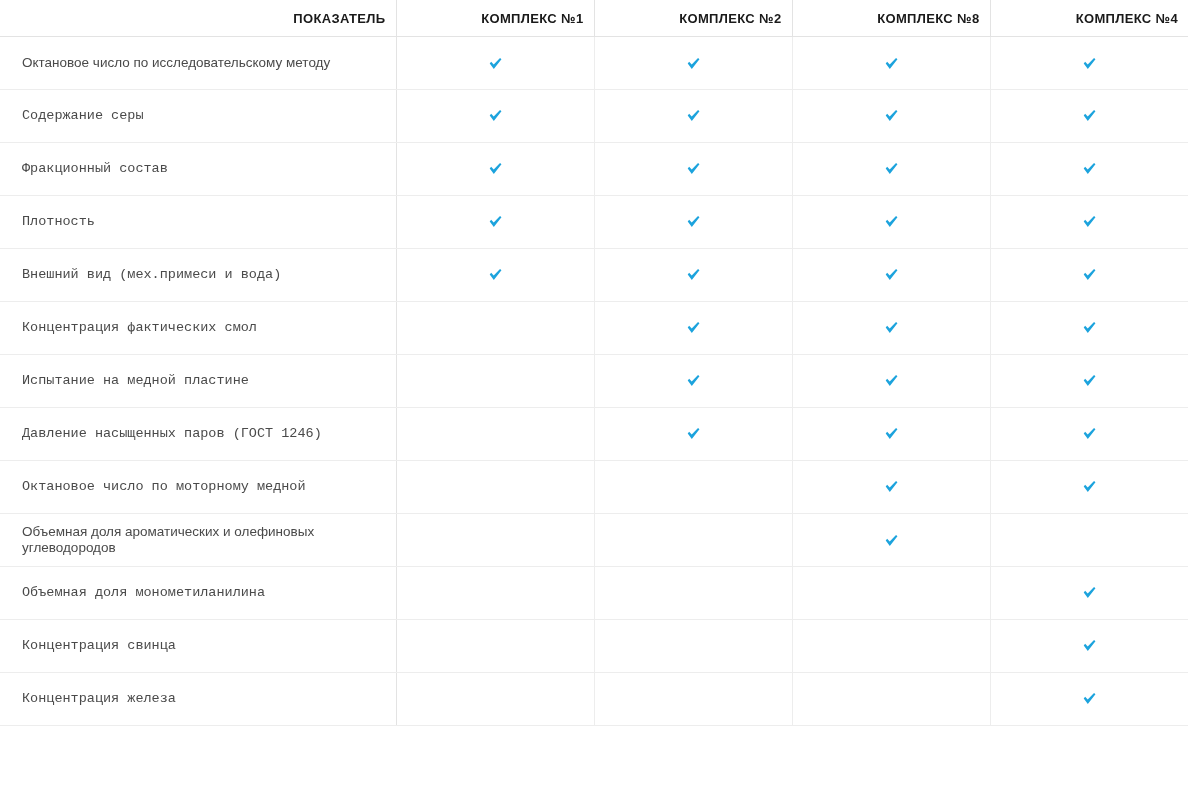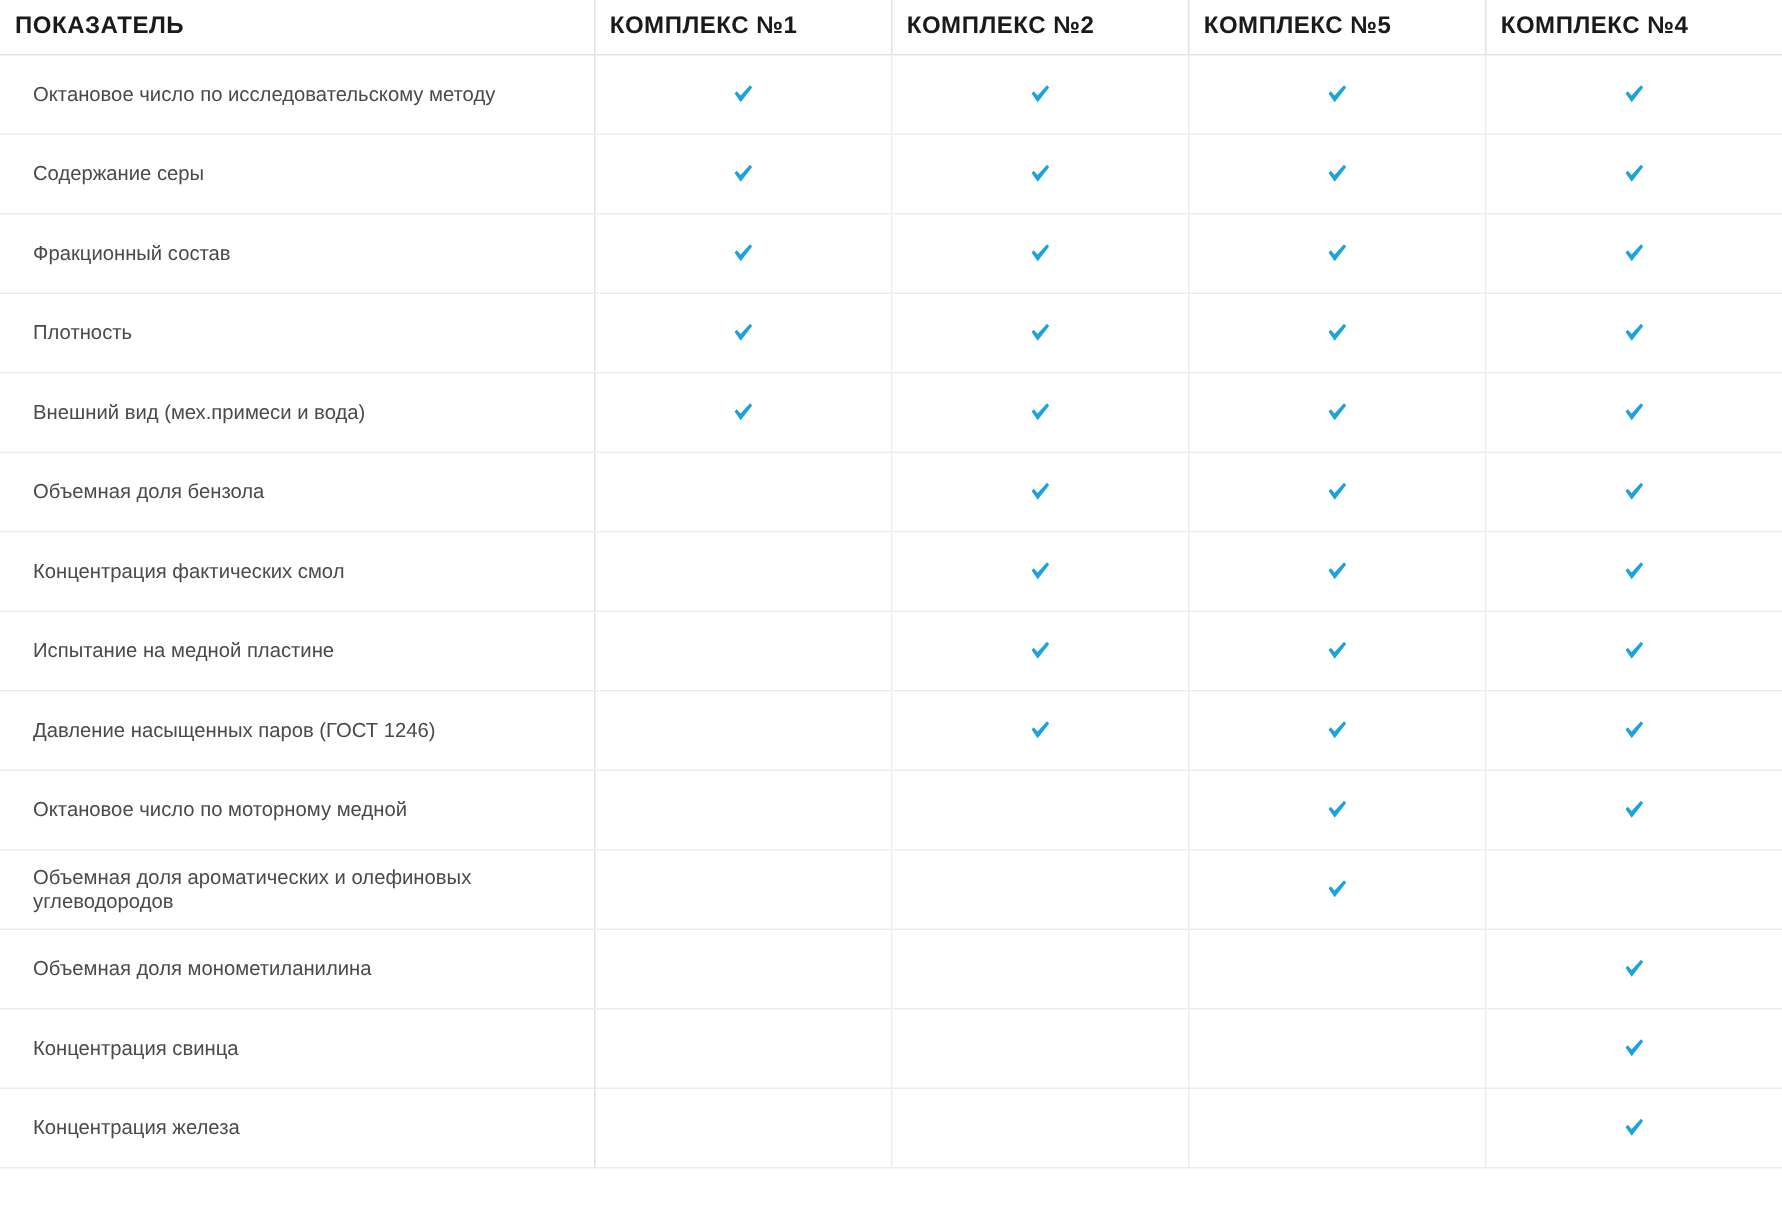--- a/index.html
+++ b/index.html
@@ -24,25 +24,25 @@
   }
 
   
   col.c-label { width: 396px; }
   col.c-pkg   { width: 198px; }
 
   
   thead th {
     height: 36px;
     padding: 0 10px;
-    font-size: 16px;
+    font-size: 13px;
     font-weight: bold;
     letter-spacing: 0.35px;
     color: #1a1a1a;
-    text-align: left;
+    text-align: right;
     vertical-align: middle;
     border-bottom: 1px solid #e3e3e3;
     border-right: 1px solid #e3e3e3;
     background: #ffffff;
     white-space: nowrap;
   }
   thead th:last-child { border-right: none; }
   thead th.h-label { border-right: 1px solid #e3e3e3; }
 
   
@@ -61,21 +61,21 @@
     font-size: 13.5px;
     line-height: 1.32;
     color: #4a4a4a;
     text-align: left;
     border-right: 1px solid #e3e3e3;
   }
   td.mark-cell {
     text-align: center;
   }
 
-  tr.row-1line td { height: 40px; }
+  tr.row-1line td { height: 40px; font-family: Liberation Mono, monospace; }
   tr.row-2line td { height: 40px; }
   tr.row-2line td.label-cell { line-height: 1.22; }
 
   
   .check {
     display: inline-block;
     width: 17px;
     height: 17px;
     line-height: 0;
     vertical-align: middle;
@@ -91,21 +91,21 @@
     <col class="c-pkg">
     <col class="c-pkg">
     <col class="c-pkg">
     <col class="c-pkg">
   </colgroup>
   <thead>
     <tr>
       <th class="h-label">ПОКАЗАТЕЛЬ</th>
       <th>КОМПЛЕКС №1</th>
       <th>КОМПЛЕКС №2</th>
-      <th>КОМПЛЕКС №5</th>
+      <th>КОМПЛЕКС №8</th>
       <th>КОМПЛЕКС №4</th>
     </tr>
   </thead>
   <tbody id="table-body">
       <tr class="row-2line">
         <td class="label-cell">Октановое число по исследовательскому методу</td>
         <td class="mark-cell"><span class="check"><svg viewBox="0 0 20 20" xmlns="http://www.w3.org/2000/svg" aria-hidden="true">
               <path d="M3.2 9.9 L4.9 8.0 L7.9 11.3 L15.3 3.4 L17.0 5.1 L8.0 16.6 Z" fill="#1ca3dd"></path>
             </svg></span></td>
         <td class="mark-cell"><span class="check"><svg viewBox="0 0 20 20" xmlns="http://www.w3.org/2000/svg" aria-hidden="true">
@@ -172,33 +172,20 @@
               <path d="M3.2 9.9 L4.9 8.0 L7.9 11.3 L15.3 3.4 L17.0 5.1 L8.0 16.6 Z" fill="#1ca3dd"></path>
             </svg></span></td>
         <td class="mark-cell"><span class="check"><svg viewBox="0 0 20 20" xmlns="http://www.w3.org/2000/svg" aria-hidden="true">
               <path d="M3.2 9.9 L4.9 8.0 L7.9 11.3 L15.3 3.4 L17.0 5.1 L8.0 16.6 Z" fill="#1ca3dd"></path>
             </svg></span></td>
         <td class="mark-cell"><span class="check"><svg viewBox="0 0 20 20" xmlns="http://www.w3.org/2000/svg" aria-hidden="true">
               <path d="M3.2 9.9 L4.9 8.0 L7.9 11.3 L15.3 3.4 L17.0 5.1 L8.0 16.6 Z" fill="#1ca3dd"></path>
             </svg></span></td>
       </tr>
       <tr class="row-1line">
-        <td class="label-cell">Объемная доля бензола</td>
-        <td class="mark-cell"></td>
-        <td class="mark-cell"><span class="check"><svg viewBox="0 0 20 20" xmlns="http://www.w3.org/2000/svg" aria-hidden="true">
-              <path d="M3.2 9.9 L4.9 8.0 L7.9 11.3 L15.3 3.4 L17.0 5.1 L8.0 16.6 Z" fill="#1ca3dd"></path>
-            </svg></span></td>
-        <td class="mark-cell"><span class="check"><svg viewBox="0 0 20 20" xmlns="http://www.w3.org/2000/svg" aria-hidden="true">
-              <path d="M3.2 9.9 L4.9 8.0 L7.9 11.3 L15.3 3.4 L17.0 5.1 L8.0 16.6 Z" fill="#1ca3dd"></path>
-            </svg></span></td>
-        <td class="mark-cell"><span class="check"><svg viewBox="0 0 20 20" xmlns="http://www.w3.org/2000/svg" aria-hidden="true">
-              <path d="M3.2 9.9 L4.9 8.0 L7.9 11.3 L15.3 3.4 L17.0 5.1 L8.0 16.6 Z" fill="#1ca3dd"></path>
-            </svg></span></td>
-      </tr>
-      <tr class="row-1line">
         <td class="label-cell">Концентрация фактических смол</td>
         <td class="mark-cell"></td>
         <td class="mark-cell"><span class="check"><svg viewBox="0 0 20 20" xmlns="http://www.w3.org/2000/svg" aria-hidden="true">
               <path d="M3.2 9.9 L4.9 8.0 L7.9 11.3 L15.3 3.4 L17.0 5.1 L8.0 16.6 Z" fill="#1ca3dd"></path>
             </svg></span></td>
         <td class="mark-cell"><span class="check"><svg viewBox="0 0 20 20" xmlns="http://www.w3.org/2000/svg" aria-hidden="true">
               <path d="M3.2 9.9 L4.9 8.0 L7.9 11.3 L15.3 3.4 L17.0 5.1 L8.0 16.6 Z" fill="#1ca3dd"></path>
             </svg></span></td>
         <td class="mark-cell"><span class="check"><svg viewBox="0 0 20 20" xmlns="http://www.w3.org/2000/svg" aria-hidden="true">
               <path d="M3.2 9.9 L4.9 8.0 L7.9 11.3 L15.3 3.4 L17.0 5.1 L8.0 16.6 Z" fill="#1ca3dd"></path>

